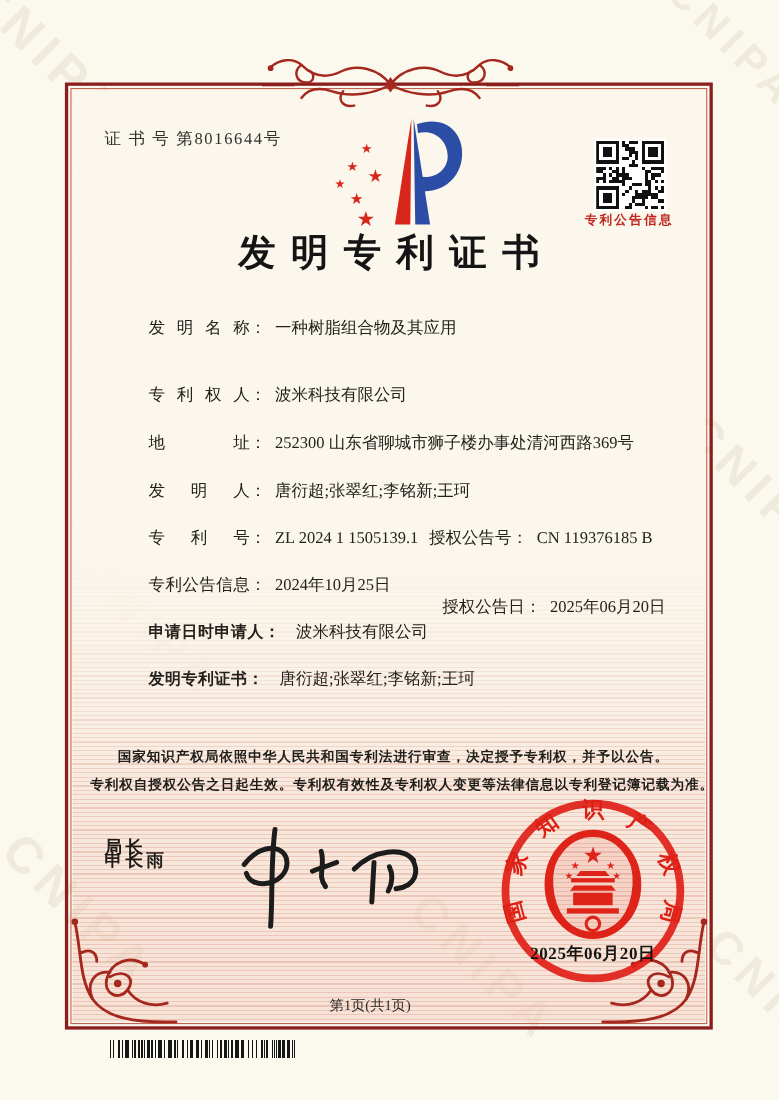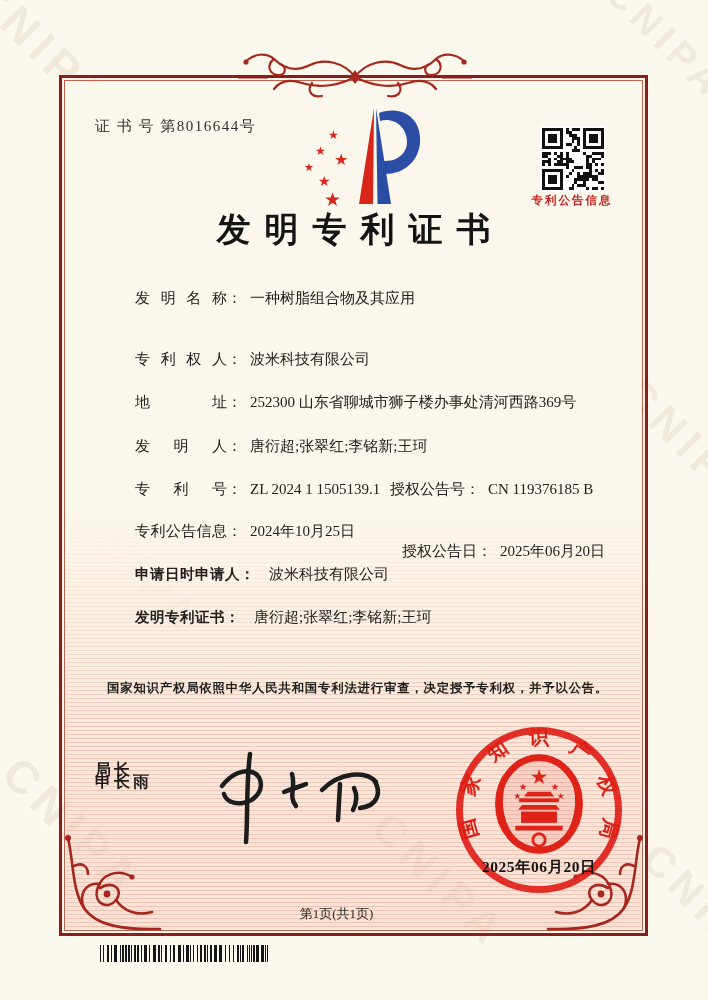--- a/index.html
+++ b/index.html
@@ -296,20 +296,21 @@
 </div>
 <div class="frow" style="top:565px;">
   <span class="blabel">申请日时申请人</span><span class="colon blabel">：</span><span style="margin-left:6px;">波米科技有限公司</span>
 </div>
 <div class="frow" style="top:608px;">
   <span class="blabel">发明专利证书</span><span class="colon blabel">：</span><span style="margin-left:6px;">唐衍超;张翠红;李铭新;王珂</span>
 </div>
 
 <div class="statement">
   <div class="l1">国家知识产权局依照中华人民共和国专利法进行审查，决定授予专利权，并予以公告。</div>
+  <div class="l2">专利权自授权公告之日起生效。专利权有效性及专利权人变更等法律信息以专利登记簿记载为准。</div>
 </div>
 
 <div class="sig-title">局长</div>
 <div class="sig-name">申长雨</div>
 <svg class="abs" style="left:188px;top:744px;" width="200" height="104" viewBox="0 0 200 104">
   <g fill="none" stroke="#1c1c1c" stroke-width="4.5" stroke-linecap="round">
     <path d="M62,10 C58,40 60,72 58,98"></path>
     <path d="M34,42 C52,18 78,26 72,46 C66,62 40,64 36,50"></path>
     <path d="M104,30 C108,44 100,52 108,62 M96,48 C106,44 114,42 118,40"></path>
     <path d="M134,46 C152,28 178,26 188,38"></path>

